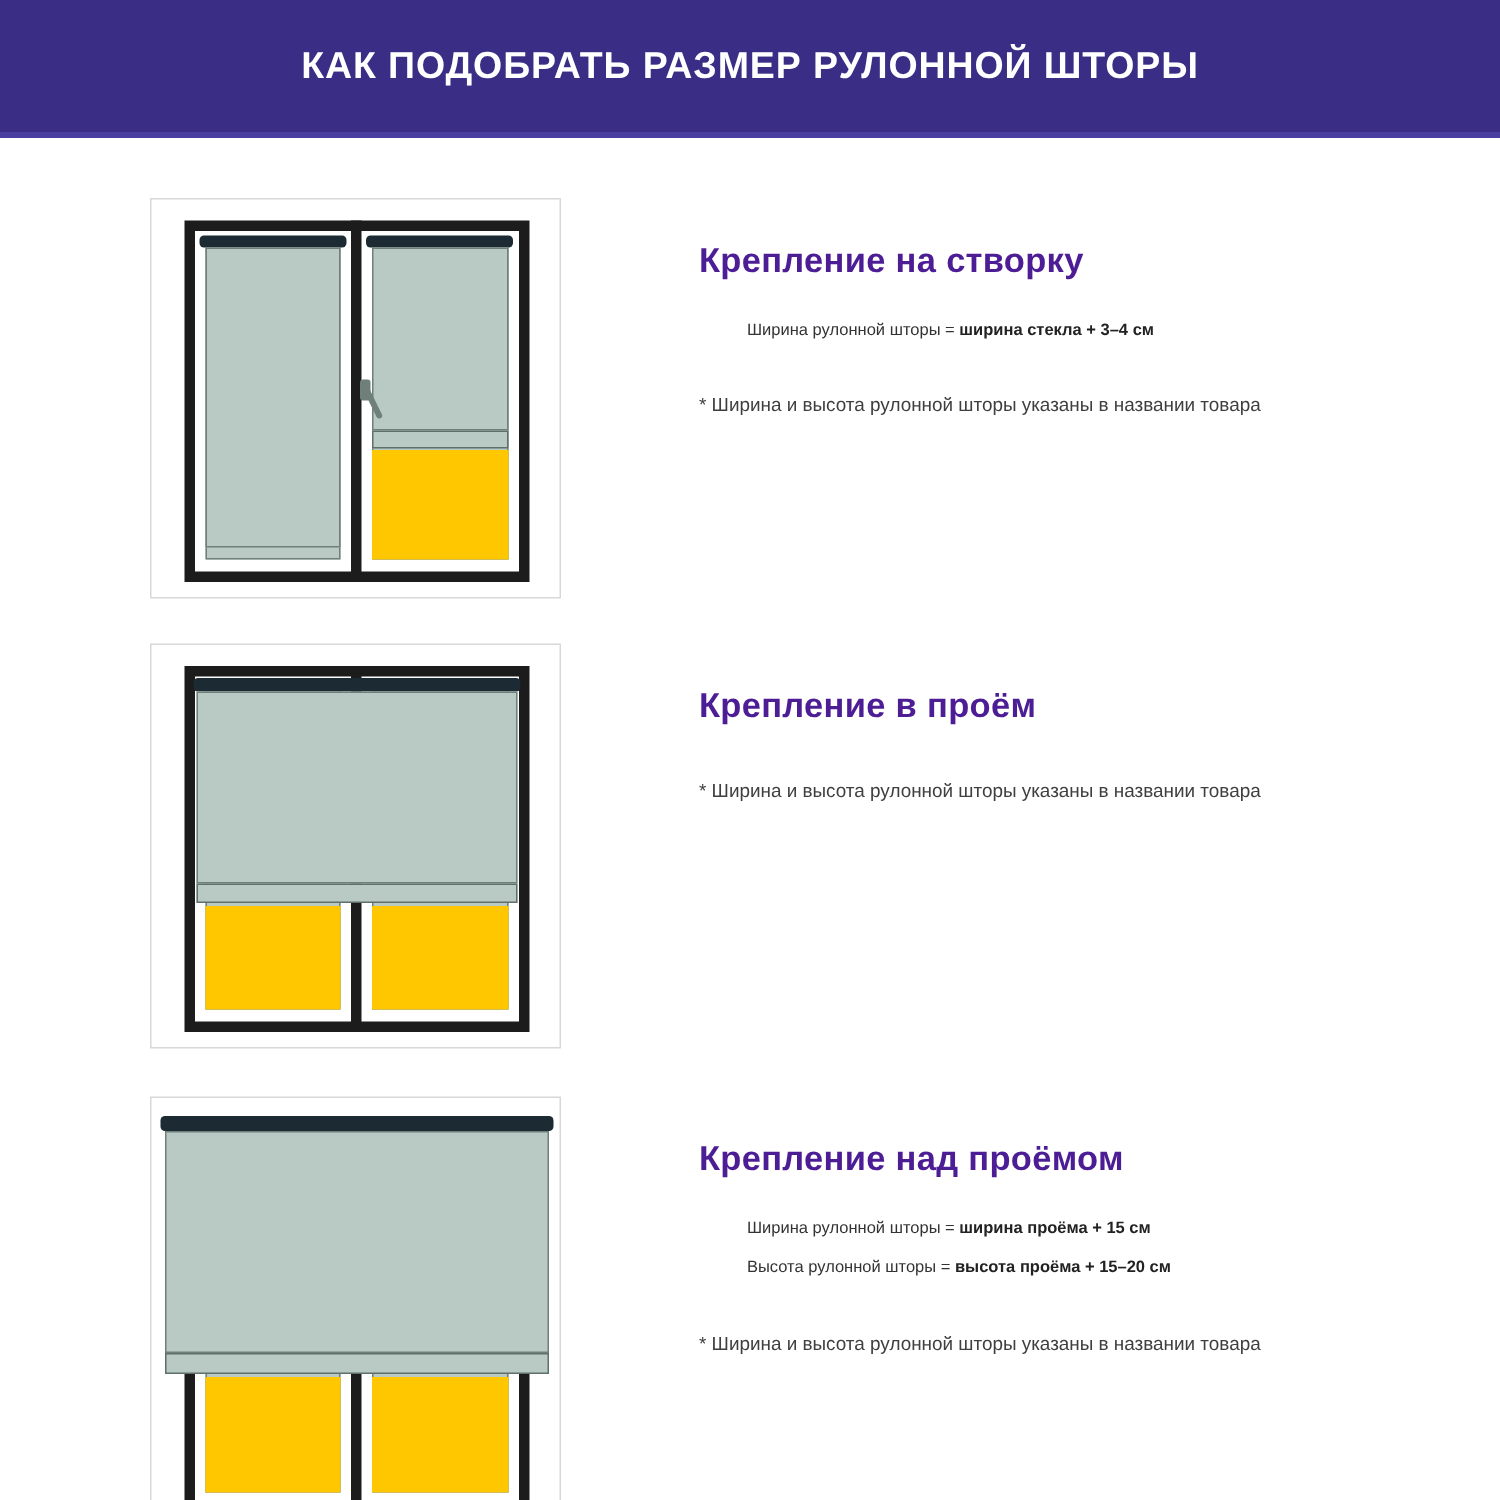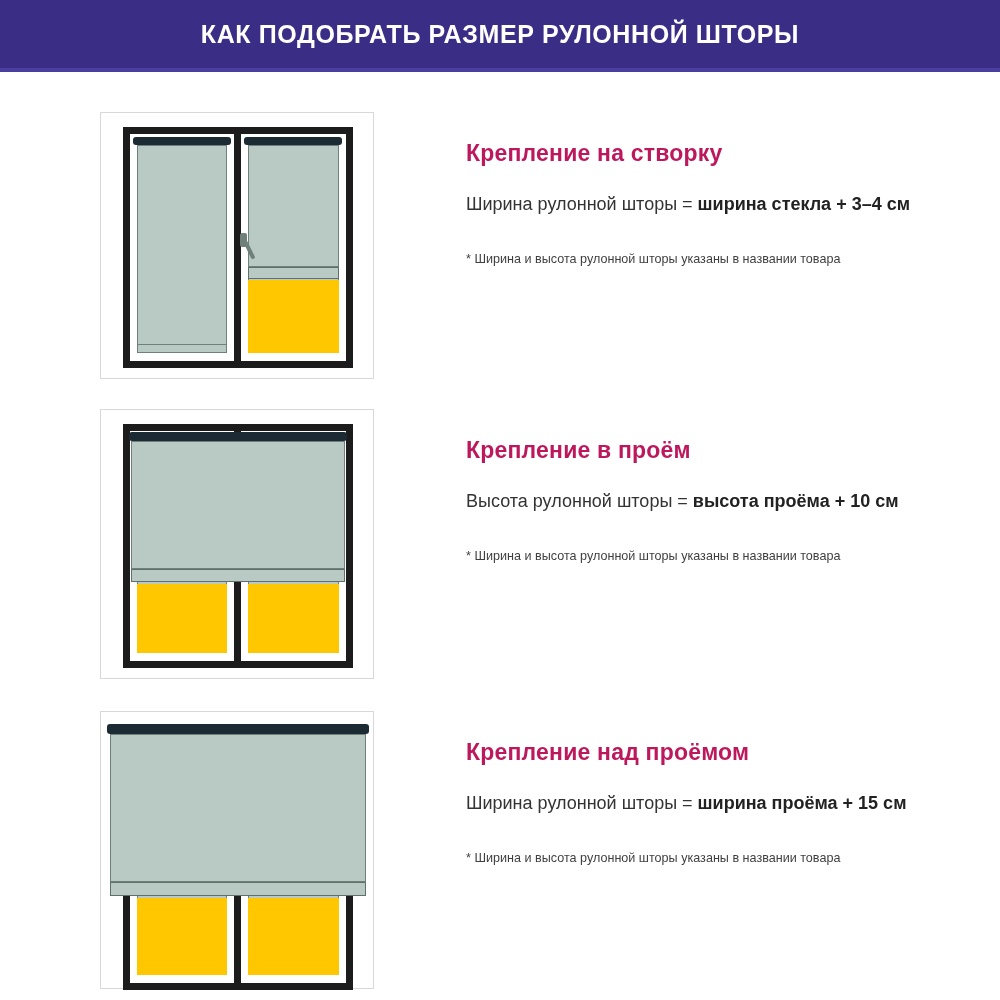--- a/index.html
+++ b/index.html
@@ -11,21 +11,21 @@
     height: 1000px;
     background: #ffffff;
     font-family: "Liberation Sans", sans-serif;
     color: #2b2b2b;
     overflow: hidden;
   }
 
   
   .header {
     width: 1000px;
-    height: 68px;
+    height: 88px;
     background: #3a2d86;
     display: flex;
     align-items: center;
     justify-content: center;
     box-sizing: border-box;
   }
   .header-title {
     color: #ffffff;
     font-size: 25px;
     font-weight: bold;
@@ -57,29 +57,30 @@
     flex: 0 0 auto;
   }
 
   .text-block {
     margin-left: 92px;
     padding-top: 28px;
   }
   .block-title {
     font-size: 23px;
     font-weight: bold;
-    color: #be185d;
+    color: #4c1d95;
     margin: 0 0 26px 0;
     letter-spacing: 0.2px;
   }
   .formula {
-    font-size: 18px;
+    font-size: 11px;
     color: #333333;
     margin-bottom: 12px;
     line-height: 1.3;
+    margin-left: 32px;
   }
   .formula b { font-weight: bold; color: #222222; }
   .note {
     font-size: 12.6px;
     color: #3f3f3f;
     margin-top: 36px;
   }
 
   
   .frame-outer {
@@ -183,23 +184,20 @@
     <div class="roller-tube" style="left:28px;top:22px;width:218px;height:9px;"></div>
     <div class="shade" style="left:30px;top:31px;width:214px;height:128px;"></div>
     <div class="shade-bar" style="left:30px;top:159px;width:214px;height:13px;"></div>
 
     <div class="yellow" style="left:36px;top:174px;width:90px;height:69px;"></div>
     <div class="yellow" style="left:147px;top:174px;width:91px;height:69px;"></div>
   </div>
 
   <div class="text-block">
     <div class="block-title">Крепление в проём</div>
-    <div class="formula">
-      <span>Высота рулонной шторы = </span><b>высота проёма + 10 см</b>
-    </div>
     <div class="note">* Ширина и высота рулонной шторы указаны в названии товара</div>
   </div>
 </div>
 
 <div class="section section-3">
 
   <div class="figure" style="width:274px;height:278px;">
     <div class="frame-outer" style="left:22px;top:22px;width:230px;height:256px;"></div>
     <div class="mullion" style="left:133px;top:22px;width:7px;height:256px;"></div>
 
@@ -212,15 +210,18 @@
 
     <div class="yellow" style="left:36px;top:186px;width:90px;height:77px;"></div>
     <div class="yellow" style="left:147px;top:186px;width:91px;height:77px;"></div>
   </div>
 
   <div class="text-block">
     <div class="block-title">Крепление над проёмом</div>
     <div class="formula">
       <span>Ширина рулонной шторы = </span><b>ширина проёма + 15 см</b>
     </div>
+    <div class="formula">
+      <span>Высота рулонной шторы = </span><b>высота проёма + 15–20 см</b>
+    </div>
     <div class="note">* Ширина и высота рулонной шторы указаны в названии товара</div>
   </div>
 </div>
 
 </body></html>

